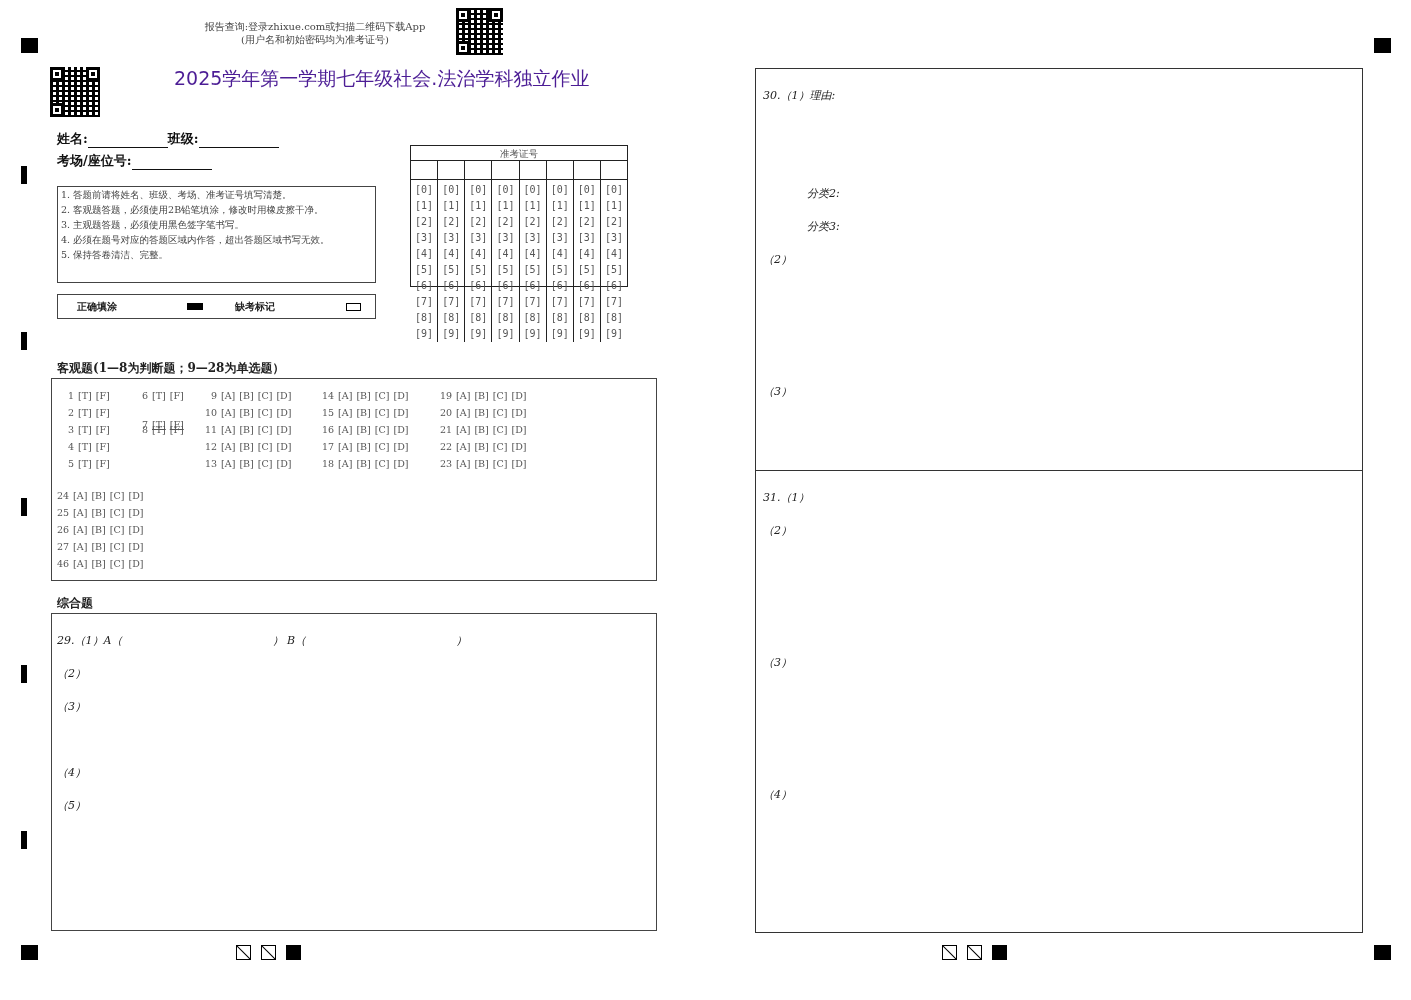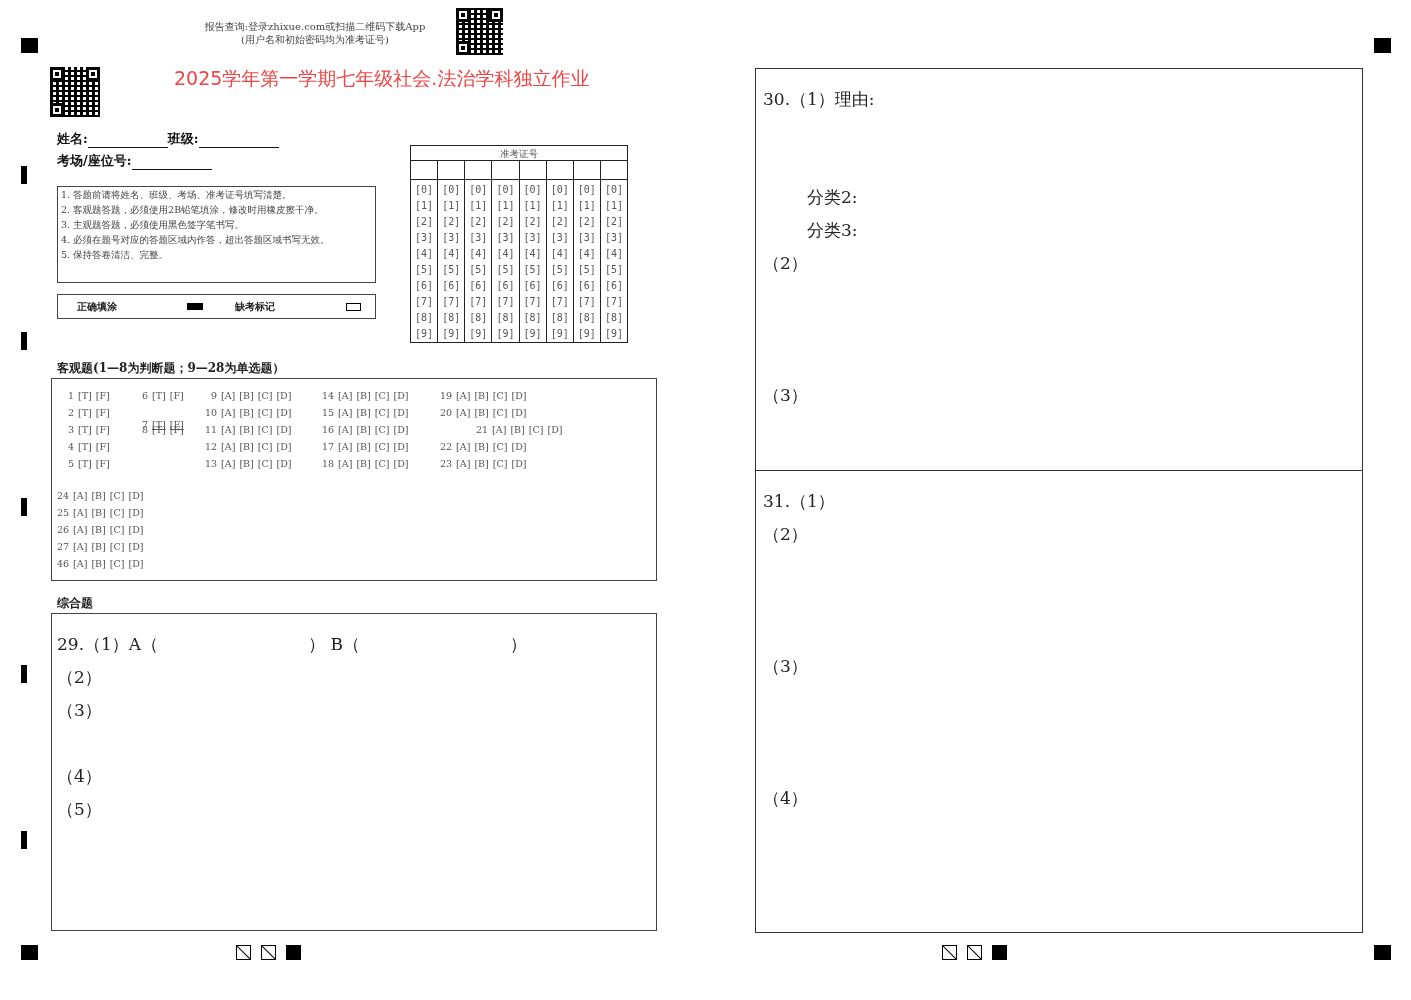--- a/index.html
+++ b/index.html
@@ -9,41 +9,41 @@
   .mark { position: absolute; background: #000; }
   .corner { width: 17px; height: 15px; }
   .side { width: 6px; height: 18px; }
   .qr { position: absolute; background:
       repeating-linear-gradient(90deg, #000 0 3px, #fff 3px 6px),
       repeating-linear-gradient(0deg, #000 0 2px, #fff 2px 5px);
       background-blend-mode: multiply; }
   .qr .fp { position: absolute; width: 14px; height: 14px; border: 3px solid #000; background: #fff; }
   .qr .fp::after { content: ""; position: absolute; left: 2px; top: 2px; width: 4px; height: 4px; background: #000; }
   .hint { font-size: 10px; color: #444; text-align: center; line-height: 13px; }
-  .title { font-family: "DejaVu Sans", "Liberation Sans", sans-serif; font-size: 19px; color: #ef4444; }
+  .title { font-family: "DejaVu Sans", "Liberation Sans", sans-serif; font-size: 19px; color: #4c1d95; }
   .lbl { font-size: 13px; font-weight: bold; color: #111; }
   .uline { display: inline-block; border-bottom: 1px solid #111; height: 14px; vertical-align: bottom; }
   .box { position: absolute; border: 1px solid #444; }
   .notice-title { text-align: center; font-size: 13px; font-weight: bold; margin-top: 2px; }
   .notice-item { font-size: 9.5px; color: #444; padding-left: 3px; line-height: 15px; }
   .legend-row { display: flex; align-items: center; font-size: 10px; font-weight: bold; height: 100%; }
   .id-table { position: absolute; border: 1.5px solid #222; }
   .id-head { height: 15px; border-bottom: 1px solid #222; text-align: center; font-size: 9.5px; color: #555; line-height: 15px; }
   .id-cells { display: flex; height: 19px; border-bottom: 1.5px solid #222; }
   .id-cell { flex: 1; border-right: 1px solid #222; }
   .id-cell:last-child { border-right: none; }
   .id-cols { display: flex; }
   .id-col { flex: 1; border-right: 1px solid #222; padding-top: 2px; }
   .id-col:last-child { border-right: none; }
   .id-opt { font-size: 10px; color: #555; text-align: center; line-height: 16px; font-family: "DejaVu Sans Mono", "Liberation Mono", monospace; }
   .obj-title { font-size: 12px; font-weight: bold; }
   .q-row { position: absolute; font-size: 9.5px; color: #555; white-space: nowrap; font-family: "DejaVu Serif", "Liberation Serif", serif; }
   .q-row span { margin-right: 4px; }
   .sec-title { font-size: 12px; font-weight: bold; }
-  .ans { position: absolute; font-size: 17px; color: #222; white-space: nowrap; }
+  .ans { position: absolute; font-size: 11px; color: #222; white-space: nowrap; font-style: italic; }
   .page-mark { position: absolute; width: 15px; height: 15px; border: 1.5px solid #000; background: #fff; overflow: hidden; }
   .page-mark.slash::after { content: ""; position: absolute; left: -3px; top: 5.5px; width: 19px; height: 1px; background: #000; transform: rotate(45deg); }
   .page-mark.filled { background: #000; }
 </style>
 </head>
 <body>
 
 <div class="mark corner" style="left:21px;top:38px;"></div>
 <div class="mark corner" style="left:1374px;top:38px;"></div>
 <div class="mark corner" style="left:21px;top:945px;"></div>
@@ -89,21 +89,21 @@
 
 <div class="box" style="left:57px;top:294px;width:319px;height:25px;">
   <div class="legend-row">
     <span style="margin-left:19px;width:110px;">正确填涂</span>
     <span style="display:inline-block;width:16px;height:7px;background:#000;margin-right:32px;"></span>
     <span style="width:111px;">缺考标记</span>
     <span style="display:inline-block;width:15px;height:8px;border:1px solid #000;"></span>
   </div>
 </div>
 
-<div class="id-table" style="left:410px;top:145px;width:218px;height:198px;">
+<div class="id-table" style="left:410px;top:145px;width:218px;height:142px;">
   <div class="id-head">准考证号</div>
   <div class="id-cells">
     <div class="id-cell"></div>
     <div class="id-cell"></div>
     <div class="id-cell"></div>
     <div class="id-cell"></div>
     <div class="id-cell"></div>
     <div class="id-cell"></div>
     <div class="id-cell"></div>
     <div class="id-cell"></div>
@@ -223,21 +223,21 @@
     <div class="q-row" style="left: 153px; top: 45px;"><span style="display: inline-block; min-width: 12px; text-align: right;">11</span><span>[A]</span><span>[B]</span><span>[C]</span><span>[D]</span></div>
     <div class="q-row" style="left: 153px; top: 62px;"><span style="display: inline-block; min-width: 12px; text-align: right;">12</span><span>[A]</span><span>[B]</span><span>[C]</span><span>[D]</span></div>
     <div class="q-row" style="left: 153px; top: 79px;"><span style="display: inline-block; min-width: 12px; text-align: right;">13</span><span>[A]</span><span>[B]</span><span>[C]</span><span>[D]</span></div>
     <div class="q-row" style="left: 270px; top: 11px;"><span style="display: inline-block; min-width: 12px; text-align: right;">14</span><span>[A]</span><span>[B]</span><span>[C]</span><span>[D]</span></div>
     <div class="q-row" style="left: 270px; top: 28px;"><span style="display: inline-block; min-width: 12px; text-align: right;">15</span><span>[A]</span><span>[B]</span><span>[C]</span><span>[D]</span></div>
     <div class="q-row" style="left: 270px; top: 45px;"><span style="display: inline-block; min-width: 12px; text-align: right;">16</span><span>[A]</span><span>[B]</span><span>[C]</span><span>[D]</span></div>
     <div class="q-row" style="left: 270px; top: 62px;"><span style="display: inline-block; min-width: 12px; text-align: center;">17</span><span>[A]</span><span>[B]</span><span>[C]</span><span>[D]</span></div>
     <div class="q-row" style="left: 270px; top: 79px;"><span style="display: inline-block; min-width: 12px; text-align: right;">18</span><span>[A]</span><span>[B]</span><span>[C]</span><span>[D]</span></div>
     <div class="q-row" style="left: 388px; top: 11px;"><span style="display: inline-block; min-width: 12px; text-align: right;">19</span><span>[A]</span><span>[B]</span><span>[C]</span><span>[D]</span></div>
     <div class="q-row" style="left: 388px; top: 28px;"><span style="display: inline-block; min-width: 12px; text-align: right;">20</span><span>[A]</span><span>[B]</span><span>[C]</span><span>[D]</span></div>
-    <div class="q-row" style="left: 388px; top: 45px;"><span style="display: inline-block; min-width: 12px; text-align: right; margin-left: 36px;">21</span><span>[A]</span><span>[B]</span><span>[C]</span><span>[D]</span></div>
+    <div class="q-row" style="left: 388px; top: 45px;"><span style="display: inline-block; min-width: 12px; text-align: right;">21</span><span>[A]</span><span>[B]</span><span>[C]</span><span>[D]</span></div>
     <div class="q-row" style="left: 388px; top: 62px;"><span style="display: inline-block; min-width: 12px; text-align: right;">22</span><span>[A]</span><span>[B]</span><span>[C]</span><span>[D]</span></div>
     <div class="q-row" style="left: 388px; top: 79px;"><span style="display: inline-block; min-width: 12px; text-align: right;">23</span><span>[A]</span><span>[B]</span><span>[C]</span><span>[D]</span></div>
     <div class="q-row" style="left: 5px; top: 111px;"><span style="display: inline-block; min-width: 12px; text-align: right;">24</span><span>[A]</span><span>[B]</span><span>[C]</span><span>[D]</span></div>
     <div class="q-row" style="left: 5px; top: 128px;"><span style="display: inline-block; min-width: 12px; text-align: center;">25</span><span>[A]</span><span>[B]</span><span>[C]</span><span>[D]</span></div>
     <div class="q-row" style="left: 5px; top: 145px;"><span style="display: inline-block; min-width: 12px; text-align: right;">26</span><span>[A]</span><span>[B]</span><span>[C]</span><span>[D]</span></div>
     <div class="q-row" style="left: 5px; top: 162px;"><span style="display: inline-block; min-width: 12px; text-align: right;">27</span><span>[A]</span><span>[B]</span><span>[C]</span><span>[D]</span></div>
     <div class="q-row" style="left: 5px; top: 179px;"><span style="display: inline-block; min-width: 12px; text-align: right;">46</span><span>[A]</span><span>[B]</span><span>[C]</span><span>[D]</span></div>
   </div>
 
 <div class="abs sec-title" style="left:57px;top:595px;">综合题</div>

